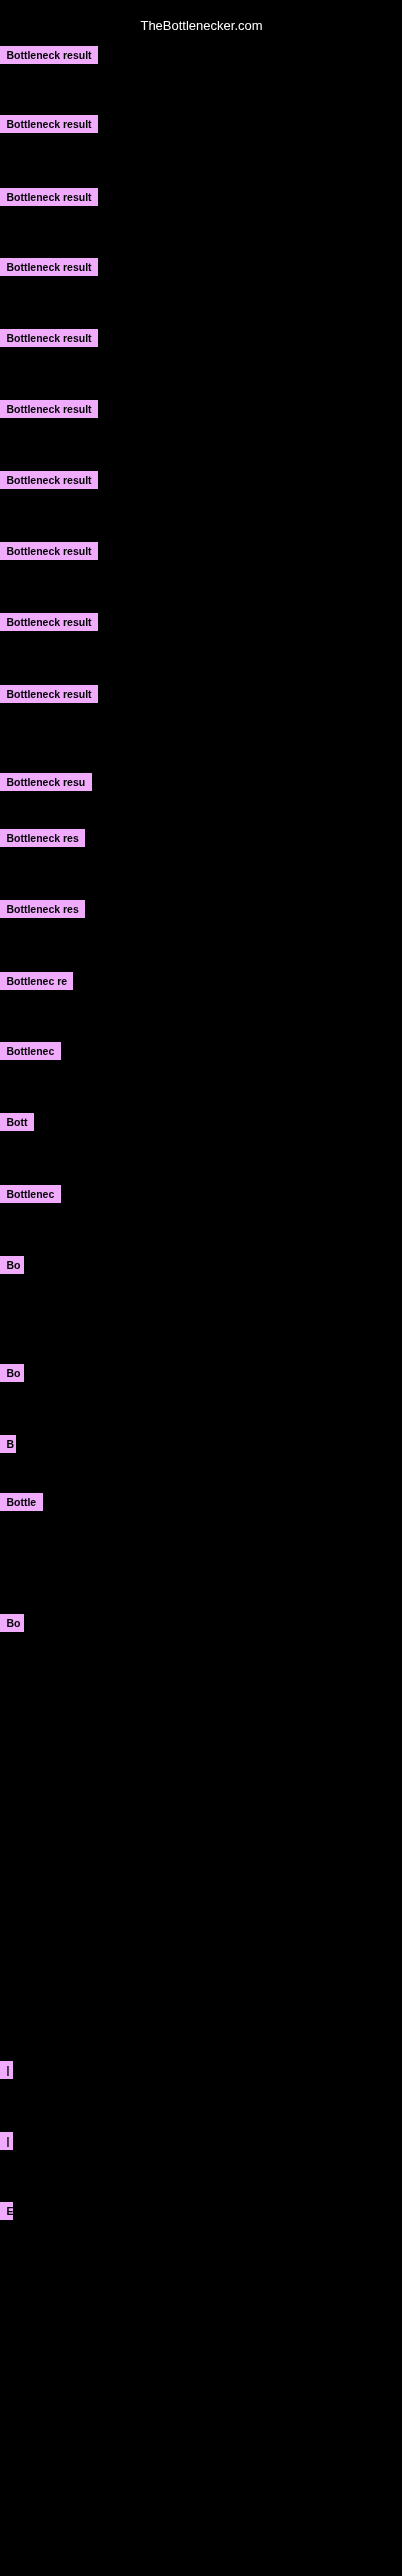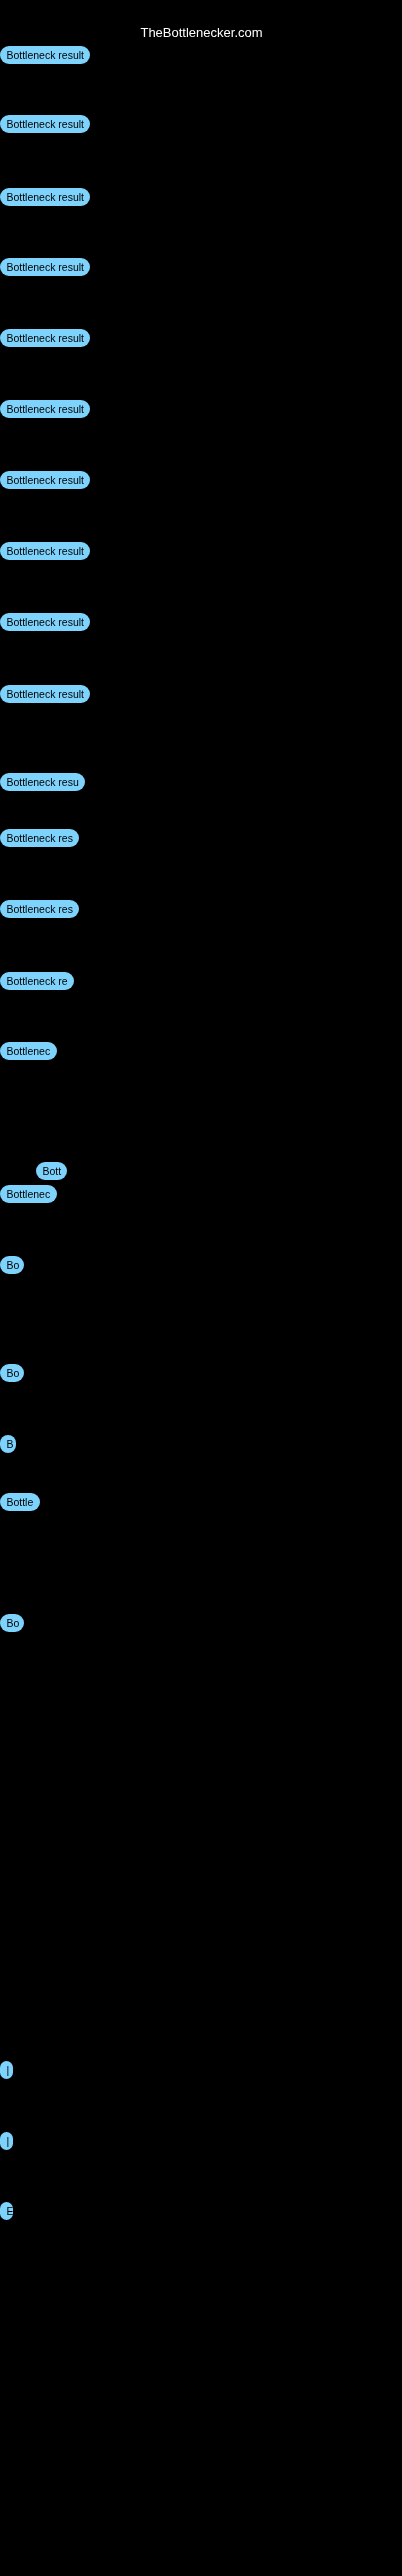--- a/index.html
+++ b/index.html
@@ -21,60 +21,59 @@
       background-color: #000000;
       position: relative;
     }
 
     .site-title {
       text-align: center;
       color: #ffffff;
       font-size: 13px;
       padding: 6.4px 0;
       position: absolute;
-      top: 19px;
+      top: 12px;
       left: 0;
       right: 0;
     }
 
     .bottleneck-badge {
-      background-color: #7dd3fc;
+      background-color: #f0abfc;
       color: #000000;
       font-size: 10.5px;
-      font-weight: normal;
+      font-weight: bold;
       padding: 3.2px 6.4px;
       display: inline-block;
       position: absolute;
       left: 0;
       white-space: nowrap;
       overflow: hidden;
-      border-radius: 9px;
     }
   </style>
 </head>
 <body>
 
 <div class="page-container">
   <div class="site-title">TheBottlenecker.com</div>
 <div class="bottleneck-badge" style="top: 46px; max-width: 121px;">Bottleneck result</div>
     <div class="bottleneck-badge" style="top: 115px; max-width: 122px;">Bottleneck result</div>
     <div class="bottleneck-badge" style="top: 188px; max-width: 118px;">Bottleneck result</div>
     <div class="bottleneck-badge" style="top: 258px; max-width: 115px;">Bottleneck result</div>
     <div class="bottleneck-badge" style="top: 329px; max-width: 116px;">Bottleneck result</div>
     <div class="bottleneck-badge" style="top: 400px; max-width: 113px;">Bottleneck result</div>
     <div class="bottleneck-badge" style="top: 471px; max-width: 111px;">Bottleneck result</div>
     <div class="bottleneck-badge" style="top: 542px; max-width: 116px;">Bottleneck result</div>
     <div class="bottleneck-badge" style="top: 613px; max-width: 109px;">Bottleneck result</div>
     <div class="bottleneck-badge" style="top: 685px; max-width: 106px;">Bottleneck result</div>
     <div class="bottleneck-badge" style="top: 773px; max-width: 97px;">Bottleneck resu</div>
     <div class="bottleneck-badge" style="top: 829px; max-width: 89px;">Bottleneck res</div>
     <div class="bottleneck-badge" style="top: 900px; max-width: 87px;">Bottleneck res</div>
-    <div class="bottleneck-badge" style="top: 972px; max-width: 81px;">Bottleneck re</div>
+    <div class="bottleneck-badge" style="top: 972px; max-width: 81px;">Bottlenec re</div>
     <div class="bottleneck-badge" style="top: 1042px; max-width: 68px;">Bottlenec</div>
-    <div class="bottleneck-badge" style="top: 1162px; max-width: 40px; margin-left: 36px;">Bott</div>
+    <div class="bottleneck-badge" style="top: 1113px; max-width: 40px;">Bott</div>
     <div class="bottleneck-badge" style="top: 1185px; max-width: 68px;">Bottlenec</div>
     <div class="bottleneck-badge" style="top: 1256px; max-width: 24px;">Bo</div>
     <div class="bottleneck-badge" style="top: 1364px; max-width: 24px;">Bo</div>
     <div class="bottleneck-badge" style="top: 1435px; max-width: 16px;">B</div>
     <div class="bottleneck-badge" style="top: 1493px; max-width: 44px;">Bottle</div>
     <div class="bottleneck-badge" style="top: 1614px; max-width: 24px;">Bo</div>
     <div class="bottleneck-badge" style="top: 2061px; max-width: 9.7px;">|</div>
     <div class="bottleneck-badge" style="top: 2132px; max-width: 9.7px;">|</div>
     <div class="bottleneck-badge" style="top: 2202px; max-width: 11.3px;">E</div>
   </div>

